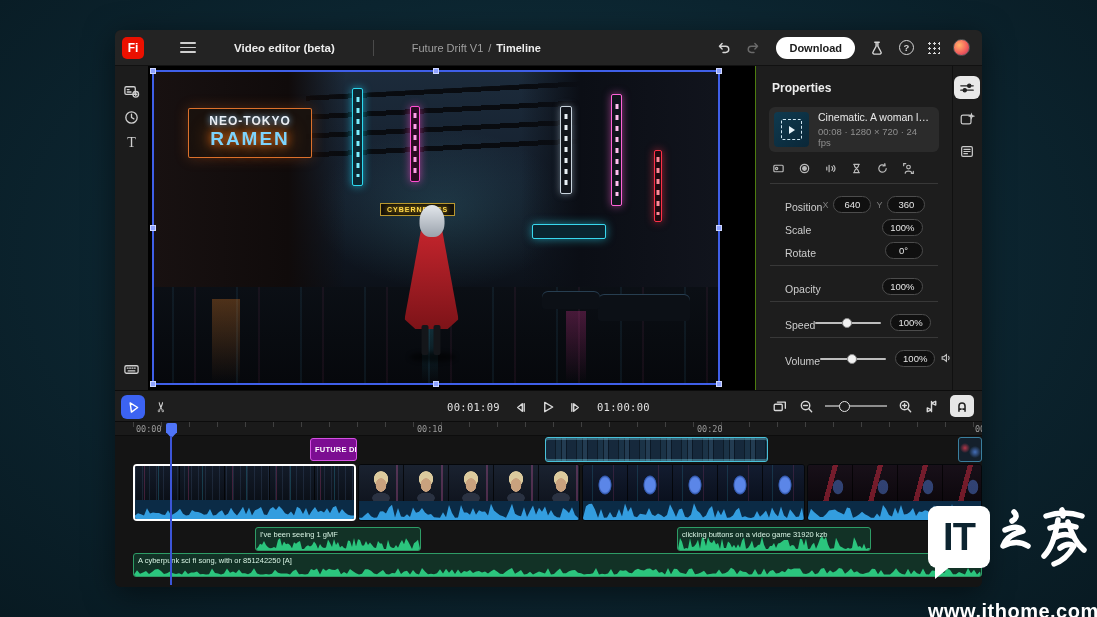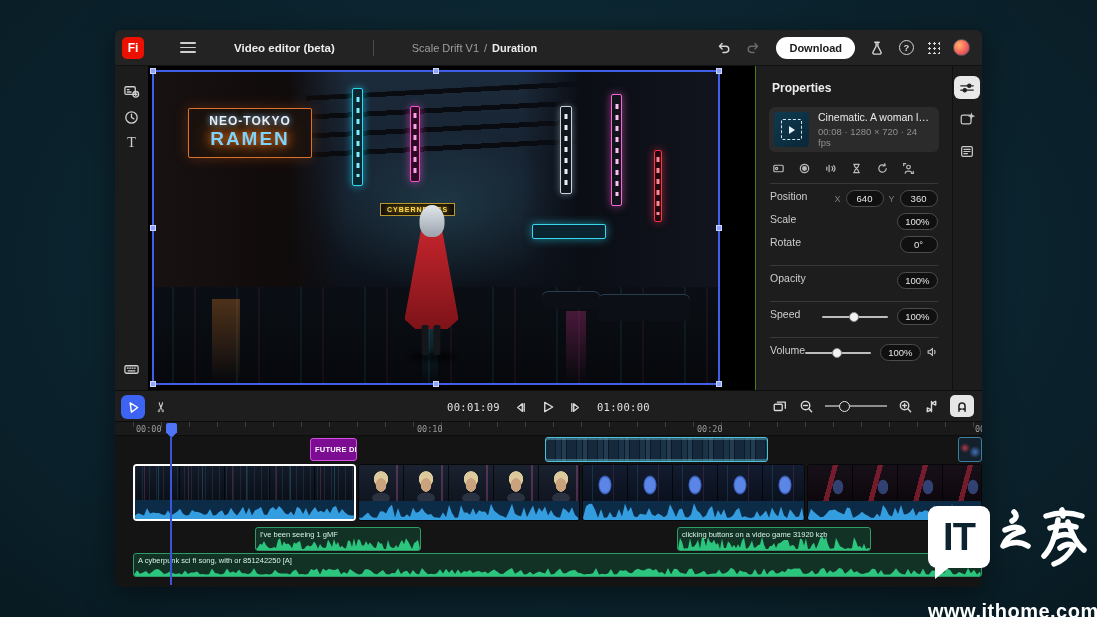--- a/index.html
+++ b/index.html
@@ -128,21 +128,21 @@
   .clip-thumb .dash { width:21px; height:21px; border:1px dashed #cfe6f2; border-radius:2px;
                 display:flex; align-items:center; justify-content:center; }
   .clip-thumb .tri { width:0; height:0; border-left:6px solid #e8f4fa; border-top:4px solid transparent;
                 border-bottom:4px solid transparent; margin-left:1px; }
   .clip-texts { min-width:0; }
   .clip-name { font-size:10.5px; color:#e9e9e9; white-space:nowrap; overflow:hidden; text-overflow:ellipsis; }
   .clip-meta { font-size:9.5px; color:#8f8f8f; margin-top:3px; }
   .clip-actions { display:flex; gap:13px; margin:10px 16px 8px; }
   .clip-actions svg { stroke:#b9b9b9; fill:none; stroke-width:1.3; stroke-linecap:round; cursor:pointer; }
   .p-divider { border:none; border-top:1px solid #383838; margin:6px 14px; }
-  .p-row { display:flex; align-items:flex-start; height:23px; margin:0 14px; }
+  .p-row { display:flex; align-items:flex-end; height:23px; margin:0 29px; }
   .p-label { color:#cdcdcd; font-size:10.5px; }
   .p-controls { margin-left:auto; display:flex; align-items:center; gap:5px; }
   .axis-label { color:#7d7d7d; font-size:9px; }
   .field { background:#101010; border:1px solid #4c4c4c; border-radius:9px; height:17px;
            min-width:38px; padding:0 7px; font-size:9.5px; color:#e6e6e6;
            display:flex; align-items:center; justify-content:center; cursor:text; }
   .slider { position:relative; width:66px; height:10px; margin-right:4px; cursor:pointer; }
   .slider .track { position:absolute; left:0; right:0; top:4.5px; height:1.6px; background:#bdbdbd; border-radius:1px; }
   .slider .knob { position:absolute; top:0; width:10px; height:10px; border-radius:50%;
                   background:#f2f2f2; border:1px solid #888; }
@@ -267,23 +267,23 @@
           <span>Fi</span>
         </div>
       <div class="hamburger">
           <i></i>
           <i></i>
           <i></i>
         </div>
       <div class="app-title">Video editor (beta)</div>
       <div class="tb-divider"></div>
       <div class="breadcrumb">
-        <span>Scale Drift V1</span>
+        <span>Future Drift V1</span>
         <span>/</span>
-        <span class="crumb-current">Duration</span>
+        <span class="crumb-current">Timeline</span>
       </div>
       <div class="topbar-right">
         <div class="tb-icon">
           <svg width="16" height="16" viewBox="0 0 18 18">
               <path d="M5,7 h7 a3.5,3.5 0 0 1 0,7 h-3 M5,7 l3,-3 M5,7 l3,3"></path>
             </svg>
         </div>
         <div class="tb-icon dim">
           <svg width="16" height="16" viewBox="0 0 18 18">
               <path d="M13,7 h-7 a3.5,3.5 0 0 0 0,7 h3 M13,7 l-3,-3 M13,7 l-3,3"></path>

